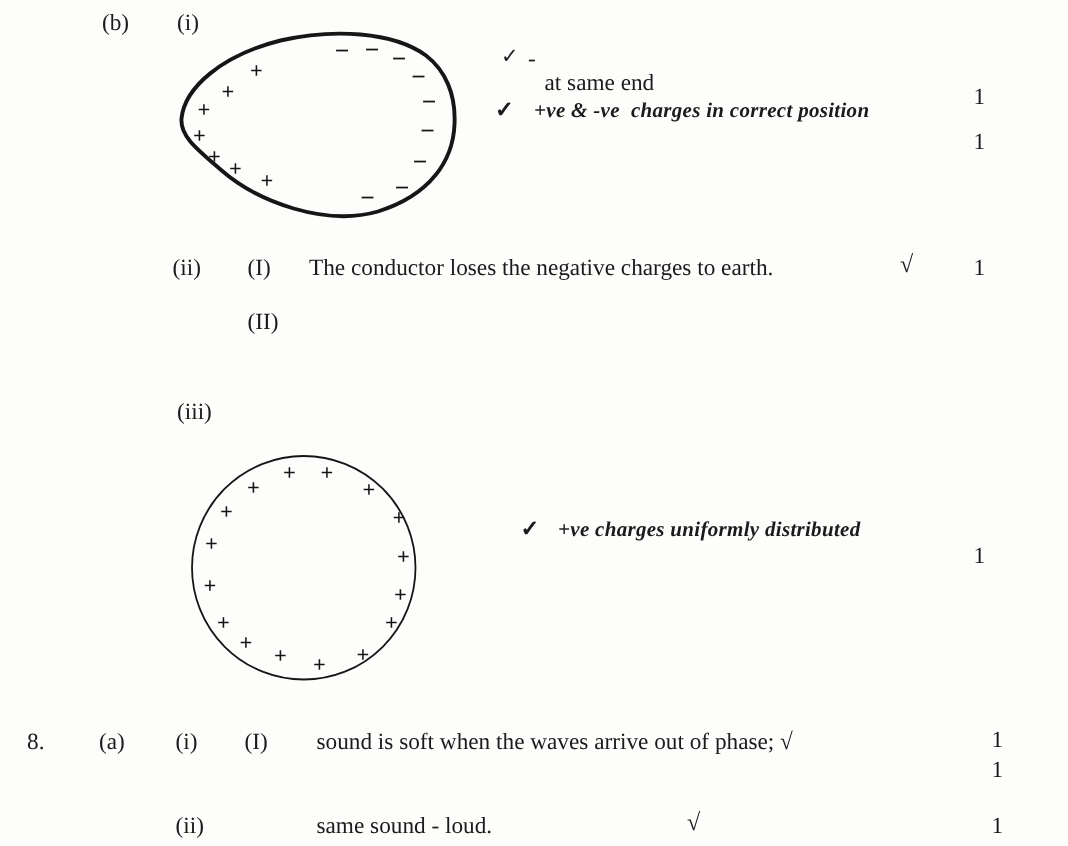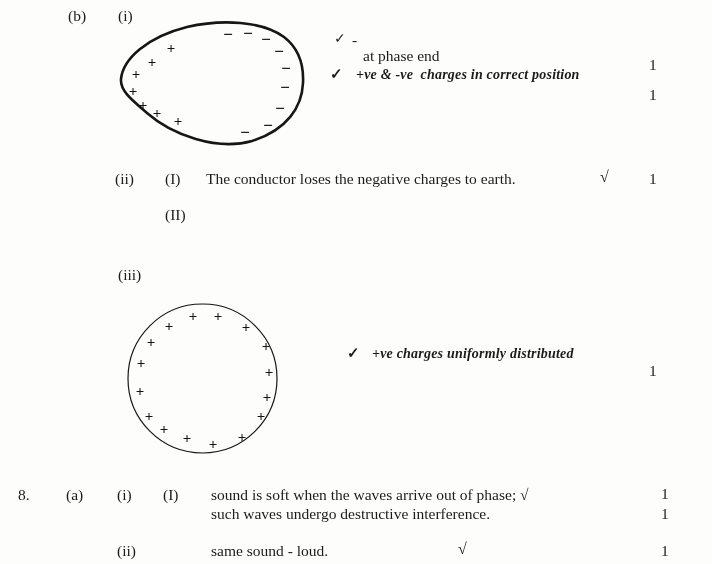--- a/index.html
+++ b/index.html
@@ -58,21 +58,21 @@
         <text x="174" y="53" class="charge minus">−</text>
         <text x="173" y="72" class="charge minus">−</text>
         <text x="168" y="93" class="charge minus">−</text>
         <text x="156" y="110" class="charge minus">−</text>
         <text x="133" y="117" class="charge minus">−</text>
       </g>
   </svg>
 
   <span class="t tick" style="left:334px;top:31px">✓</span>
   <span class="t" style="left:352px;top:31px">-</span>
-  <span class="t" style="left:363px;top:47px">at phase end</span>
+  <span class="t" style="left:363px;top:47px">at same end</span>
   <span class="t mark" style="left:649px;top:56px">1</span>
 
   <span class="t tick-bold" style="left:330px;top:65px">✓</span>
   <span class="t bold-note" style="left:356px;top:67px">+ve &amp; -ve  charges in correct position</span>
   <span class="t mark" style="left:649px;top:86px">1</span>
 
   <span class="t" style="left:115px;top:170px">(ii)</span>
   <span class="t" style="left:165px;top:170px">(I)</span>
   <span class="t" style="left:206px;top:170px">The conductor loses the negative charges to earth.</span>
   <span class="t root" style="left:600px;top:167px">√</span>
@@ -108,21 +108,20 @@
   <span class="t bold-note" style="left:372px;top:346px">+ve charges uniformly distributed</span>
   <span class="t mark" style="left:649px;top:362px">1</span>
 
   <span class="t" style="left:18px;top:486px">8.</span>
   <span class="t" style="left:66px;top:486px">(a)</span>
   <span class="t" style="left:117px;top:486px">(i)</span>
   <span class="t" style="left:163px;top:486px">(I)</span>
   <span class="t" style="left:211px;top:486px">sound is soft when the waves arrive out of phase; √</span>
   <span class="t mark" style="left:661px;top:485px">1</span>
 
-  <span class="t" style="left:211px;top:505px">such waves undergo destructive interference.</span>
   <span class="t mark" style="left:661px;top:505px">1</span>
 
   <span class="t" style="left:117px;top:542px">(ii)</span>
   <span class="t" style="left:211px;top:542px">same sound - loud.</span>
   <span class="t root" style="left:458px;top:539px">√</span>
   <span class="t mark" style="left:661px;top:542px">1</span>
 
 </div>
 
 </body></html>

